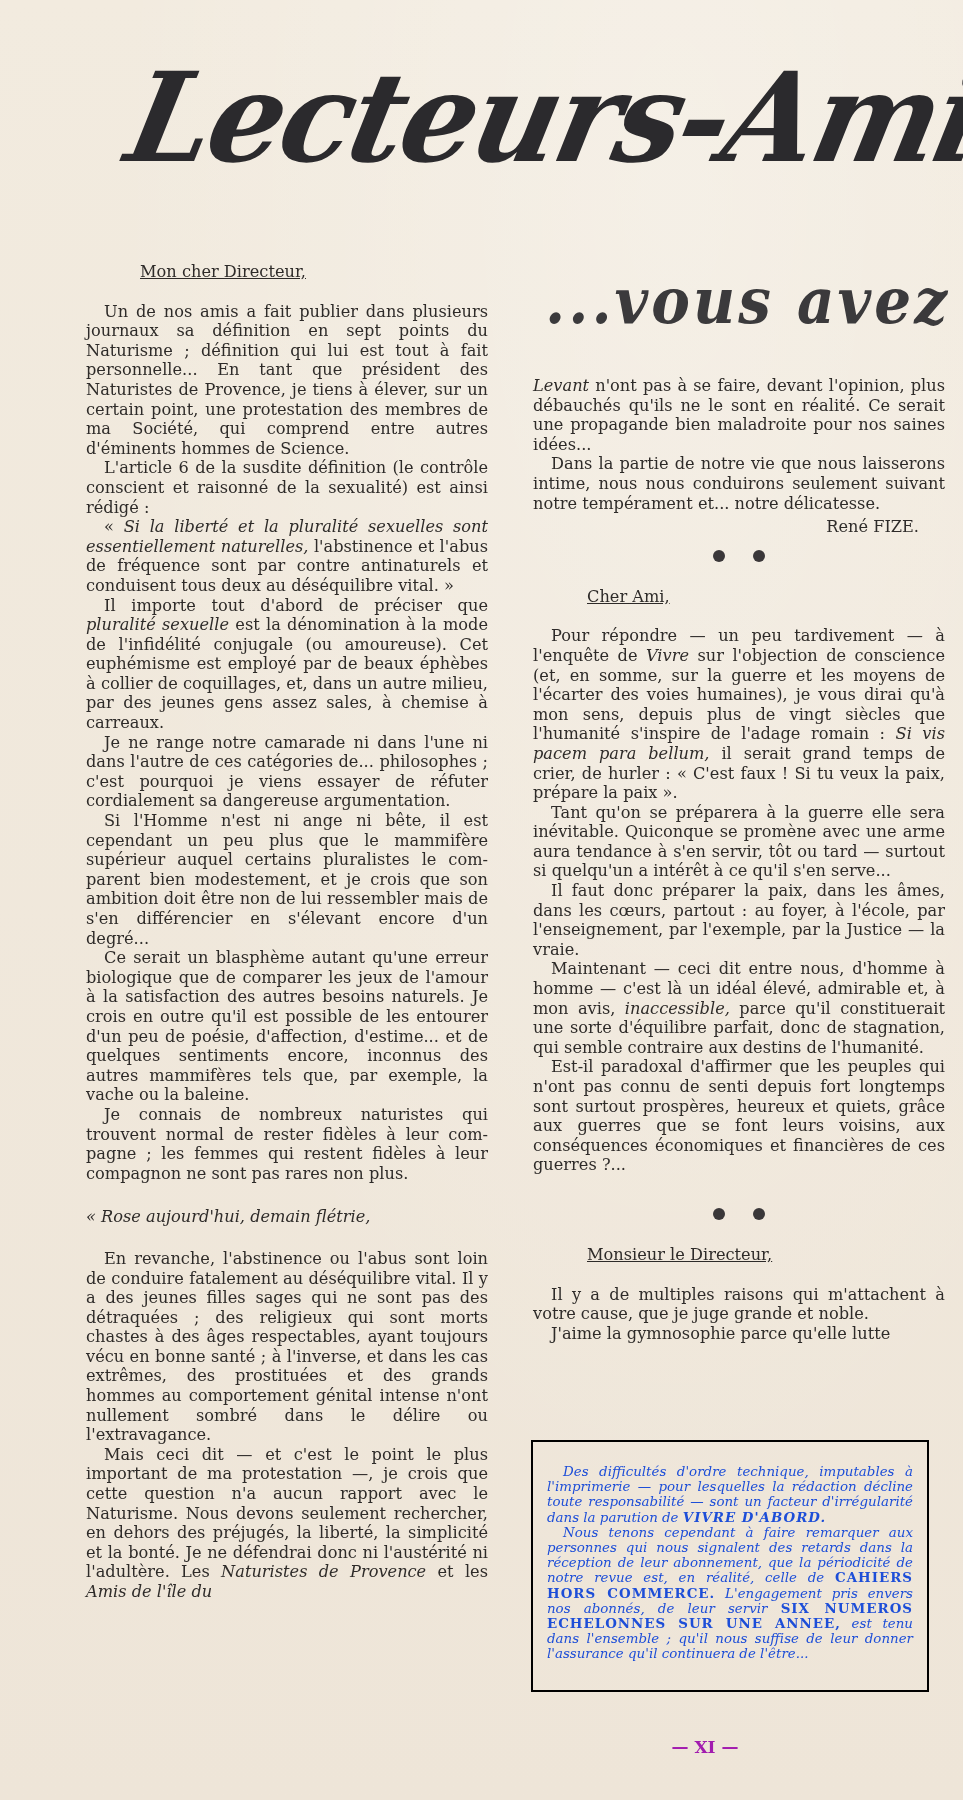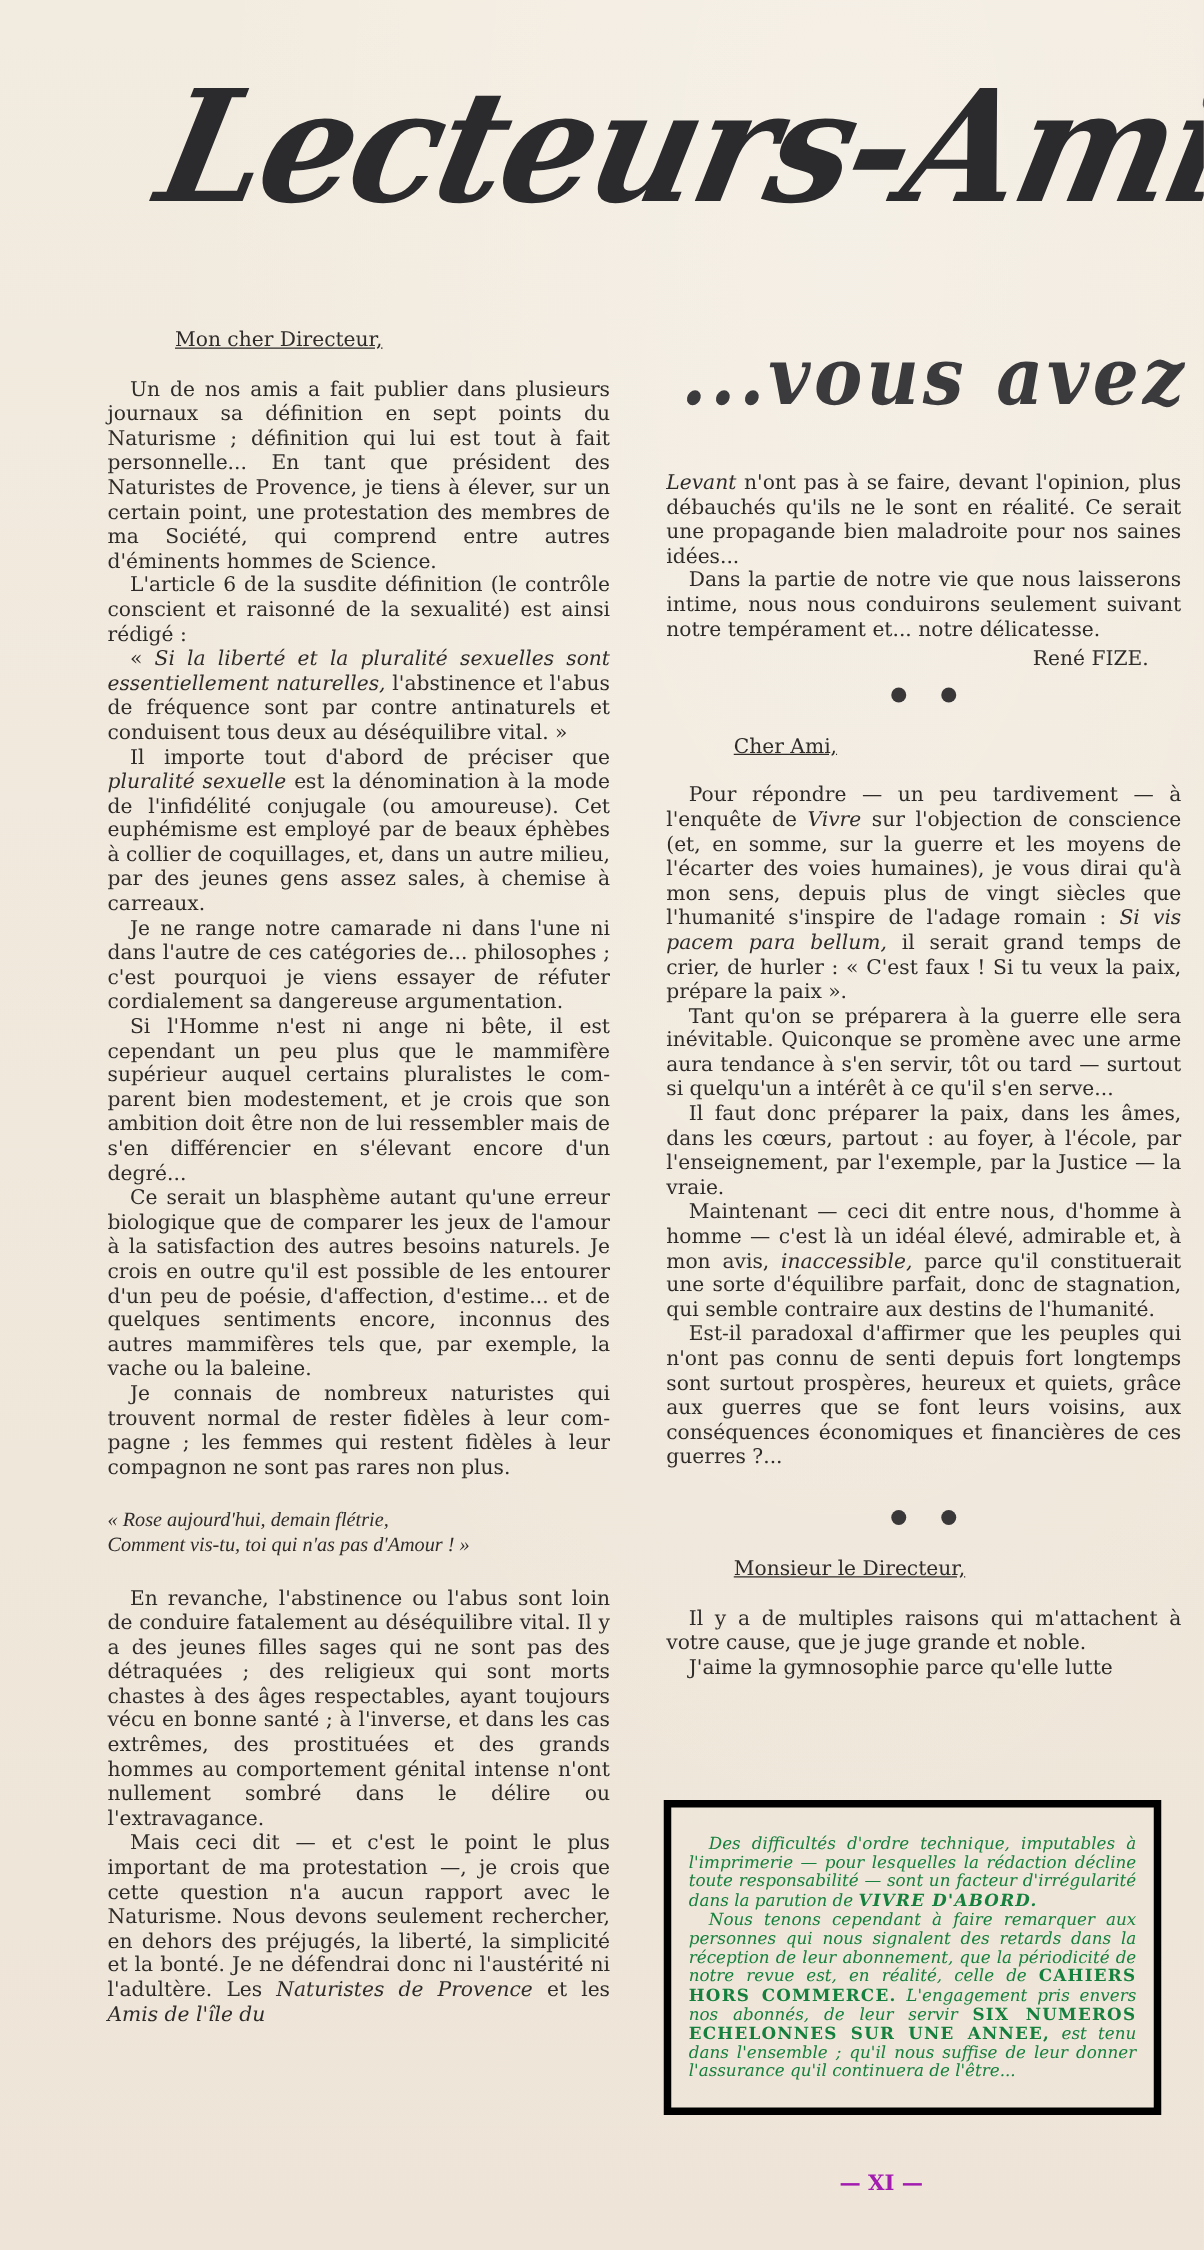--- a/index.html
+++ b/index.html
@@ -33,36 +33,36 @@
   }
   .col {
     position: absolute; font-size: 16.2px; line-height: 19.6px;
     text-align: justify; hyphens: manual;
   }
   .col-left { left: 86px; top: 262px; width: 402px; }
   .col-right { left: 533px; top: 376px; width: 412px; }
   .col p { margin: 0; text-indent: 18px; }
   .col p.noind { text-indent: 0; }
   .salutation { margin: 0 0 20px 0 !important; text-indent: 54px !important; text-decoration: underline; }
-  .poem { margin: 24px 0 22px 0 !important; text-indent: 0 !important; font-style: italic; text-align: left; font-family: Liberation Serif, serif; }
+  .poem { margin: 24px 0 22px 0 !important; text-indent: 0 !important; font-style: italic; text-align: left; }
   .poem span { display: block; }
   .signature { text-align: right; margin: 4px 26px 0 0 !important; text-indent: 0 !important; }
   .sig-gap { margin-top: 18px !important; }
   .sep { text-align: center; margin: 10px 0 26px 0; height: 14px; }
   .sep .dot {
     display: inline-block; width: 12px; height: 12px; border-radius: 50%;
     background: #3a3739; margin: 0 14px;
   }
   i { font-style: italic; }
   .notice {
     position: absolute; left: 531px; top: 1440px; width: 398px; height: 252px;
-    border: 6px solid #000000; box-sizing: border-box;
+    border: 2px solid #000000; box-sizing: border-box;
     padding: 22px 14px 10px 14px;
     font-size: 13.4px; line-height: 15.2px; font-style: italic;
-    text-align: justify; color: #15803d;
+    text-align: justify; color: #1d4ed8;
   }
   .notice p { margin: 0; text-indent: 16px; }
   .notice .caps { font-style: normal; font-weight: bold; letter-spacing: 1px; }
   .notice .caps-it { font-style: italic; font-weight: bold; letter-spacing: 1px; }
   .page-number {
     position: absolute; left: 655px; top: 1737px; width: 100px; text-align: center;
     font-size: 17px; font-weight: bold; color: #a21caf;
   }
 </style>
 </head>
@@ -80,21 +80,20 @@
   <p>Un de nos amis a fait publier dans plu­sieurs journaux sa définition en sept points du Naturisme ; définition qui lui est tout à fait personnelle... En tant que président des Naturistes de Provence, je tiens à élever, sur un certain point, une protestation des membres de ma Société, qui comprend entre autres d'éminents hommes de Science.</p>
   <p>L'article 6 de la susdite définition (le con­trôle conscient et raisonné de la sexualité) est ainsi rédigé :</p>
   <p><span>« </span><i>Si la liberté et la pluralité sexuelles sont essentiellement naturelles,</i><span> l'abstinence et l'abus de fréquence sont par contre anti­naturels et conduisent tous deux au déséqui­libre vital. »</span></p>
   <p><span>Il importe tout d'abord de préciser que </span><i>pluralité sexuelle</i><span> est la dénomination à la mode de l'infidélité conjugale (ou amoureuse). Cet euphémisme est employé par de beaux éphèbes à collier de coquillages, et, dans un autre milieu, par des jeunes gens assez sales, à chemise à carreaux.</span></p>
   <p>Je ne range notre camarade ni dans l'une ni dans l'autre de ces catégories de... phi­losophes ; c'est pourquoi je viens essayer de réfuter cordialement sa dangereuse argu­mentation.</p>
   <p>Si l'Homme n'est ni ange ni bête, il est cependant un peu plus que le mammifère supérieur auquel certains pluralistes le com­parent bien modestement, et je crois que son ambition doit être non de lui ressem­bler mais de s'en différencier en s'élevant encore d'un degré...</p>
   <p>Ce serait un blasphème autant qu'une er­reur biologique que de comparer les jeux de l'amour à la satisfaction des autres be­soins naturels. Je crois en outre qu'il est possible de les entourer d'un peu de poésie, d'affection, d'estime... et de quelques senti­ments encore, inconnus des autres mammi­fères tels que, par exemple, la vache ou la baleine.</p>
   <p>Je connais de nombreux naturistes qui trouvent normal de rester fidèles à leur com­pagne ; les femmes qui restent fidèles à leur compagnon ne sont pas rares non plus.</p>
   <p class="poem">
     <span>« Rose aujourd'hui, demain flétrie,</span>
-    <span>Comment vis-tu, toi qui n'as pas d'Amour ! »</span>
   </p>
   <p>En revanche, l'abstinence ou l'abus sont loin de conduire fatalement au déséquilibre vital. Il y a des jeunes filles sages qui ne sont pas des détraquées ; des religieux qui sont morts chastes à des âges respectables, ayant toujours vécu en bonne santé ; à l'in­verse, et dans les cas extrêmes, des prosti­tuées et des grands hommes au comporte­ment génital intense n'ont nullement som­bré dans le délire ou l'extravagance.</p>
   <p id="p11-left"><span>Mais ceci dit — et c'est le point le plus important de ma protestation —, je crois que cette question n'a aucun rapport avec le Naturisme. Nous devons seulement re­chercher, en dehors des préjugés, la liberté, la simplicité et la bonté. Je ne défendrai donc ni l'austérité ni l'adultère. Les </span><i>Natu­ristes de Provence</i><span> et les </span><i>Amis de l'île du</i></p>
 </div>
 
 <div class="col col-right">
   <p class="noind"><i>Levant</i><span> n'ont pas à se faire, devant l'opi­nion, plus débauchés qu'ils ne le sont en réalité. Ce serait une propagande bien mala­droite pour nos saines idées...</span></p>
   <p>Dans la partie de notre vie que nous lais­serons intime, nous nous conduirons seu­lement suivant notre tempérament et... notre délicatesse.</p>
   <p class="signature">René FIZE.</p>
 

